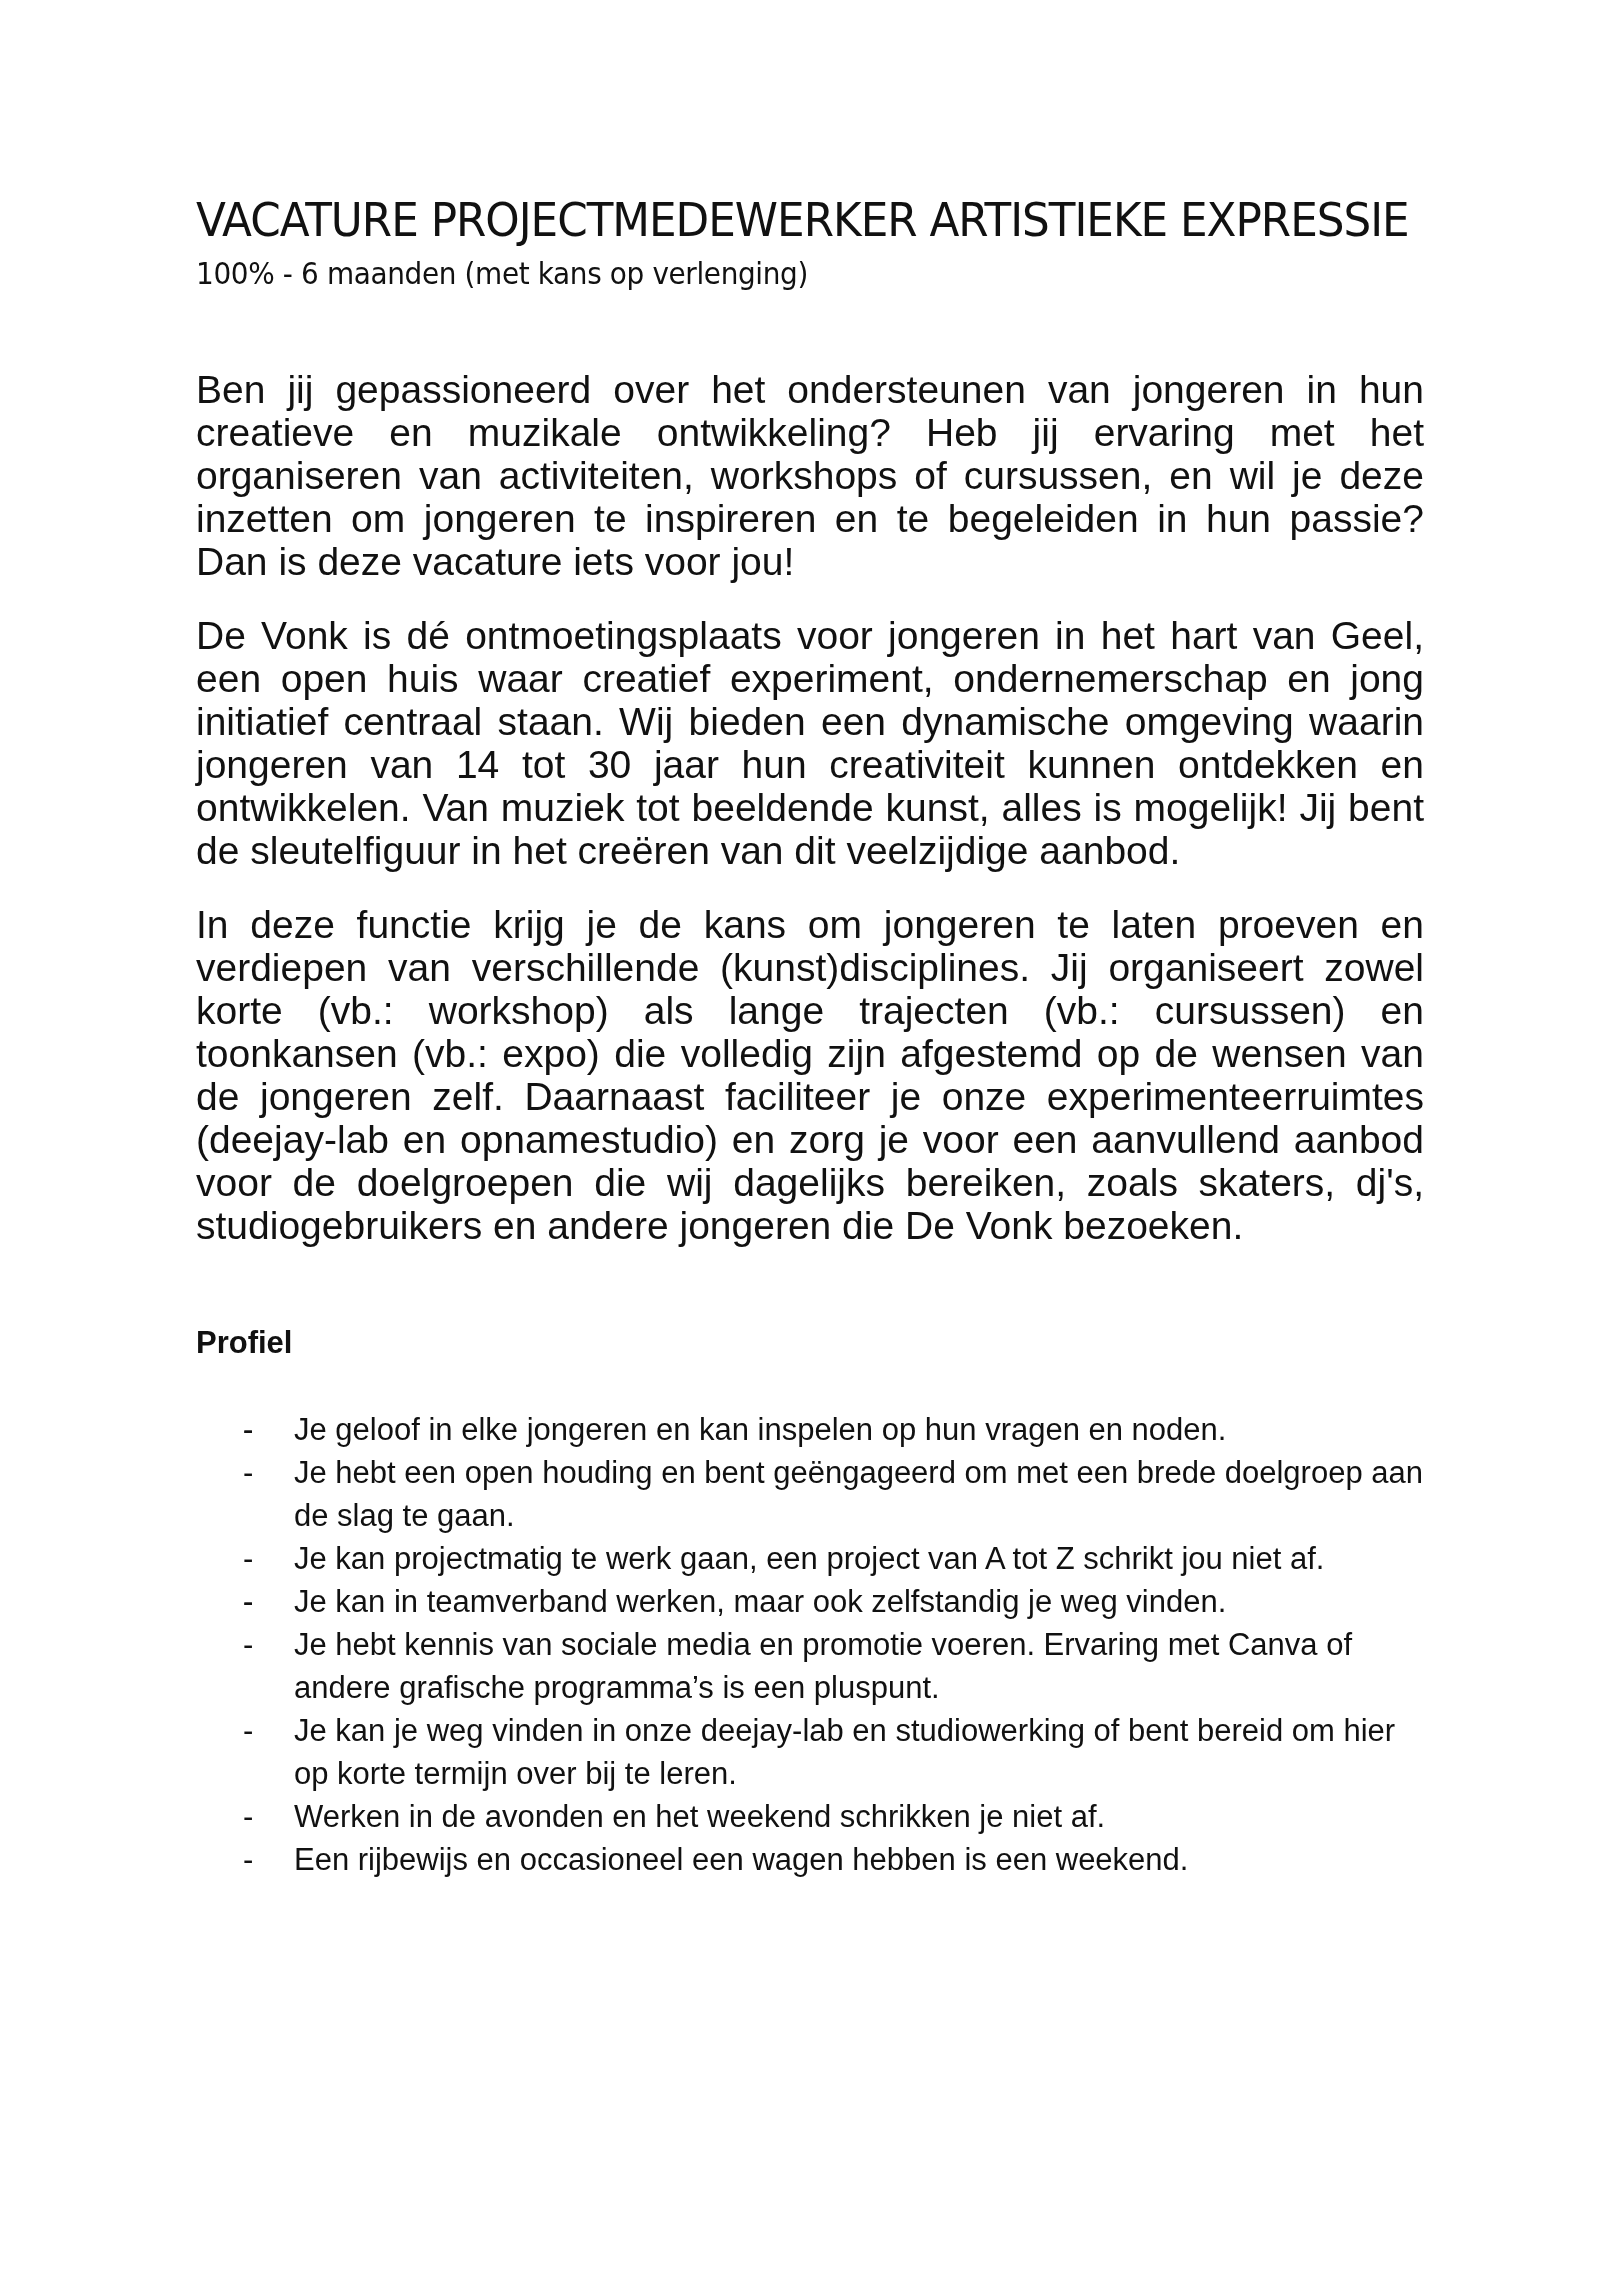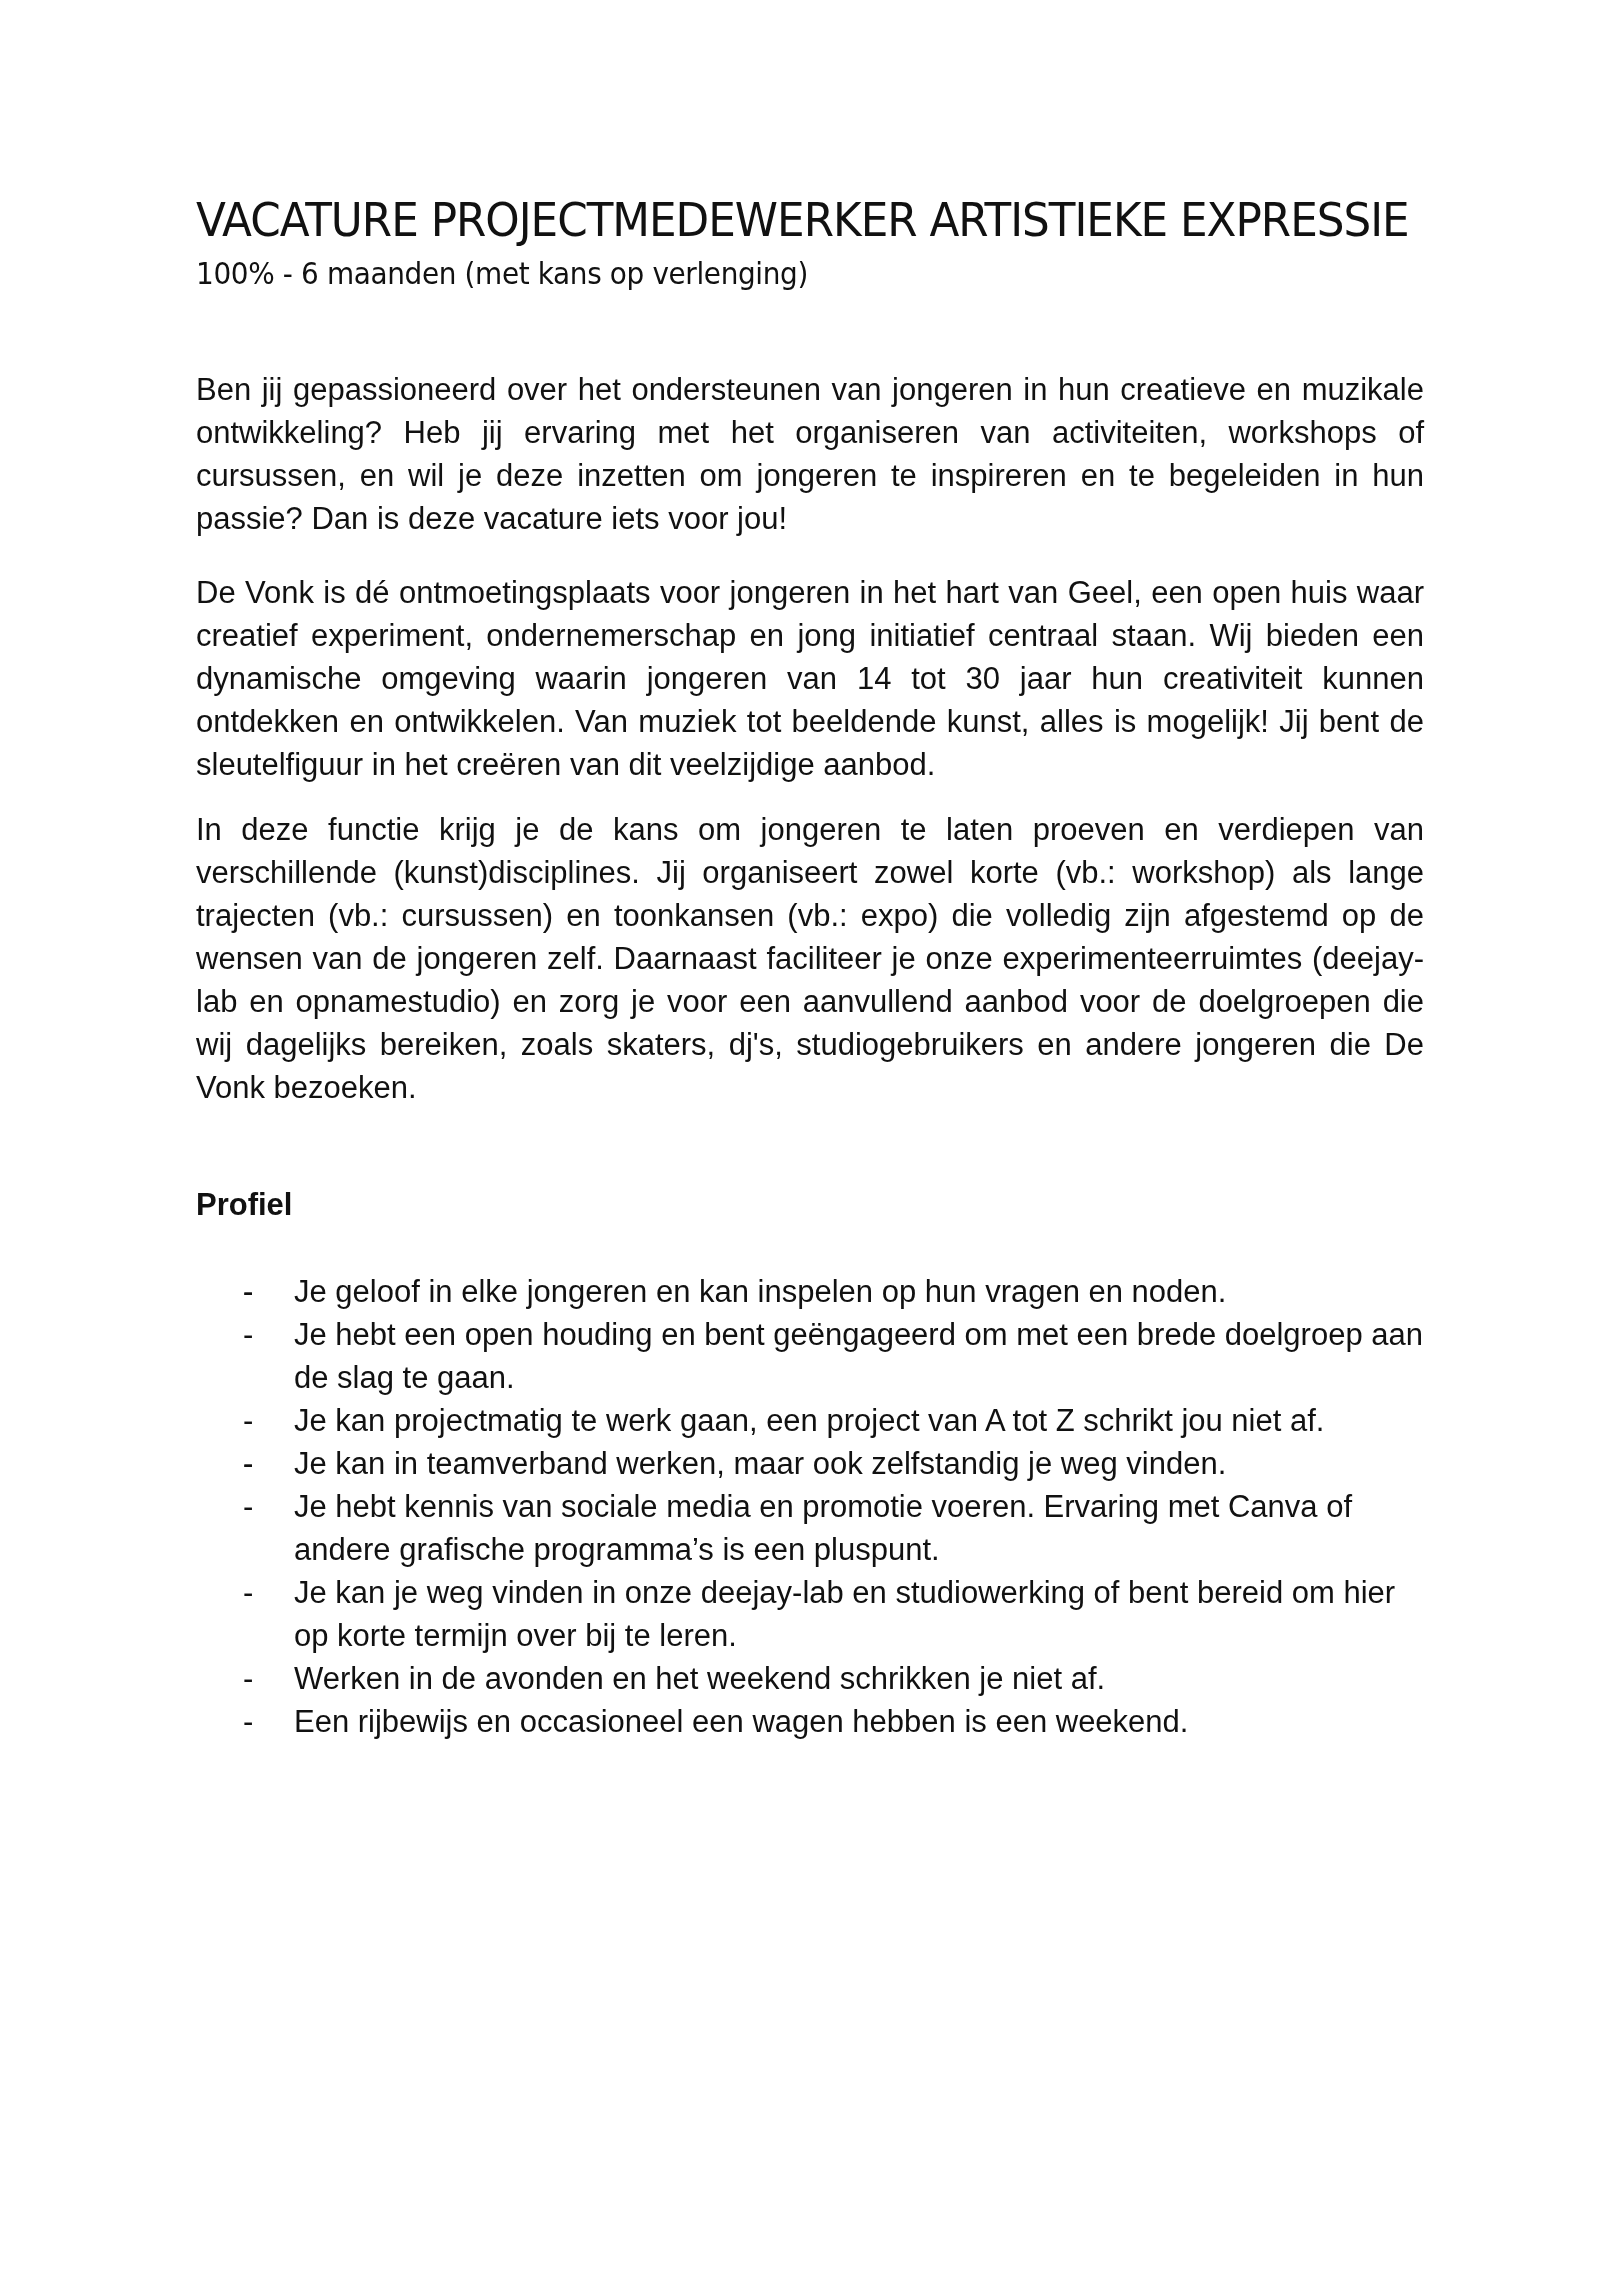--- a/index.html
+++ b/index.html
@@ -36,28 +36,28 @@
       font-size: 31px;
       line-height: 42px;
       margin: 2.8px 0 0 0;
       letter-spacing: -0.4px;
       transform: scaleX(0.9);
       transform-origin: left top;
       width: 1344px;
     }
     .para {
       font-family: "Liberation Sans", sans-serif;
-      font-size: 31px;
+      font-size: 39px;
       line-height: 43px;
       text-align: justify;
       margin: 0;
     }
     .p1 { margin-top: 74px; }
     .p2 { margin-top: 31px; }
-    .p3 { margin-top: 22px; }
+    .p3 { margin-top: 31px; }
     .section-heading {
       font-family: "Liberation Sans", sans-serif;
       font-weight: bold;
       font-size: 31px;
       line-height: 43px;
       margin: 74px 0 0 0;
     }
     .bullets {
       list-style: none;
       margin: 44px 0 0 0;

